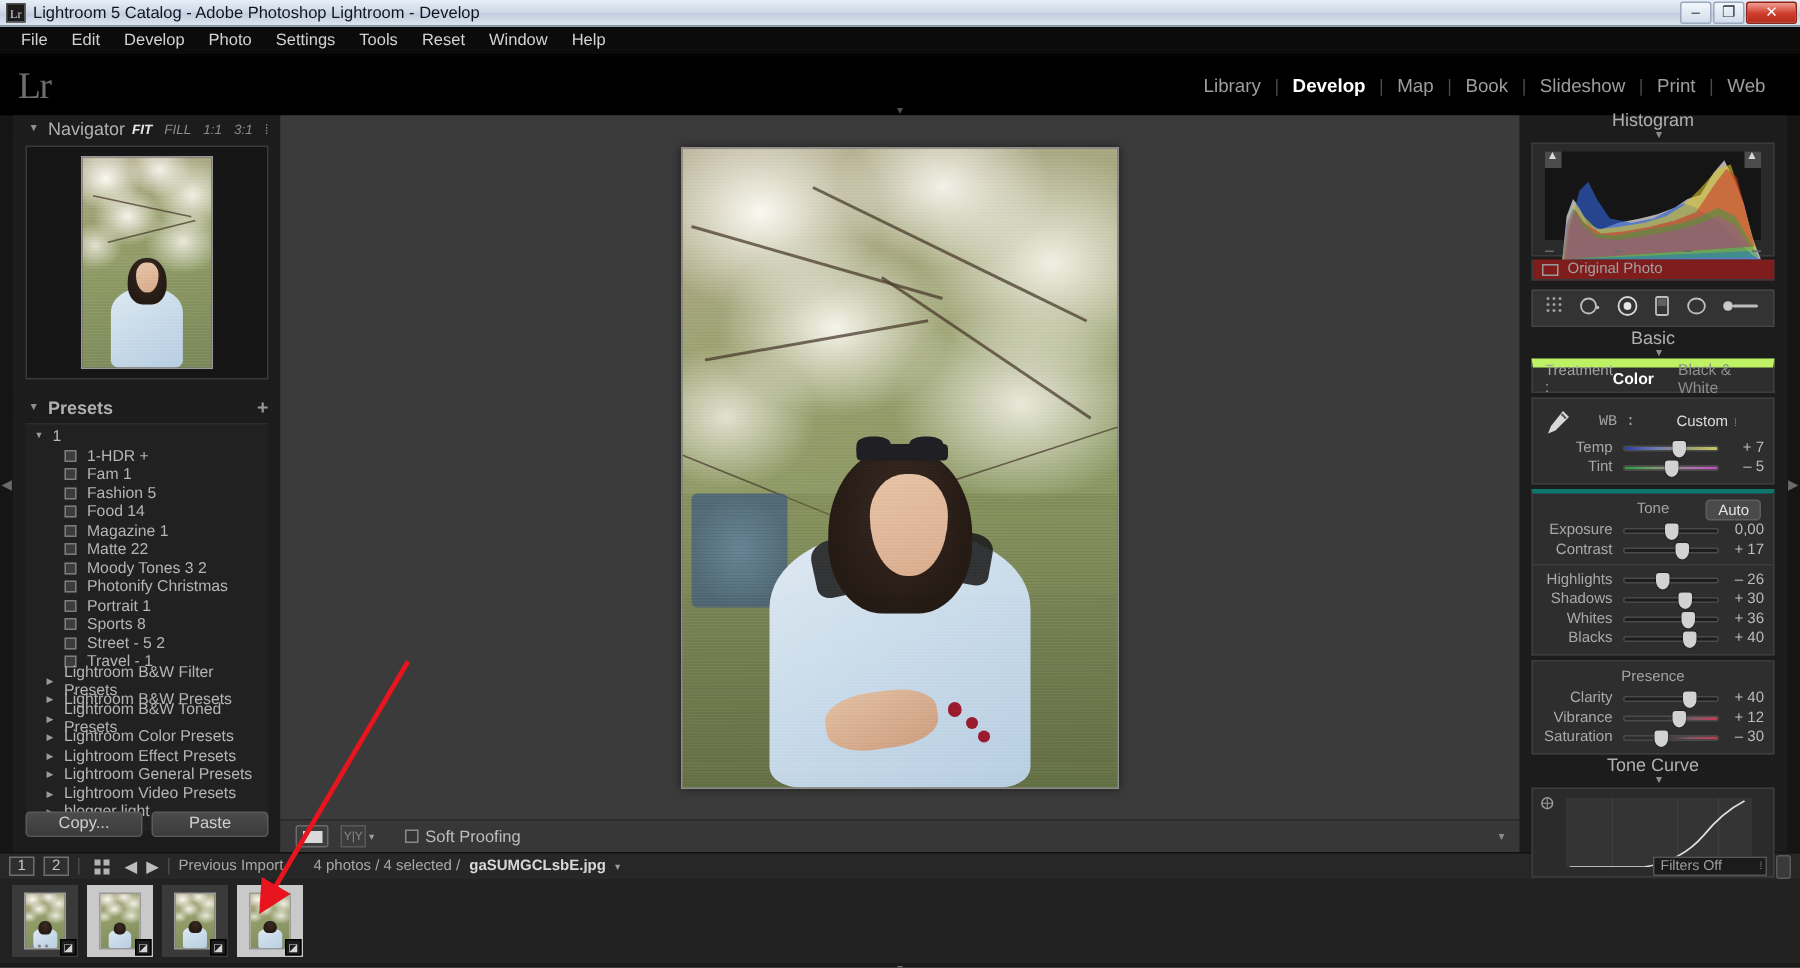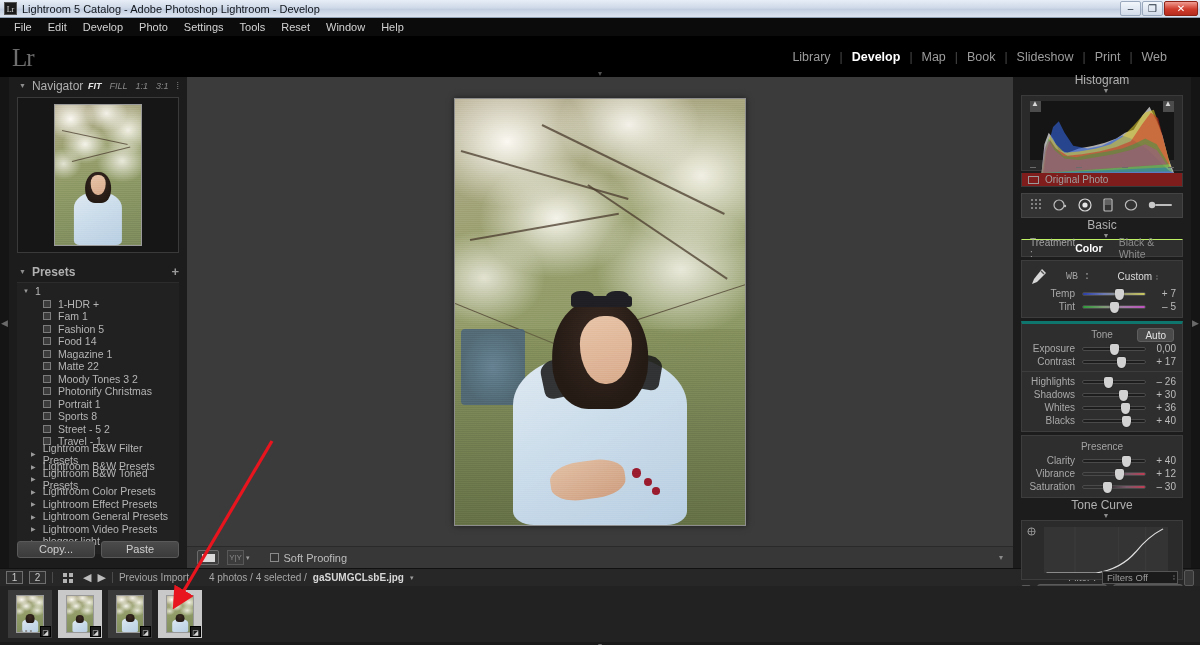--- a/index.html
+++ b/index.html
@@ -43,21 +43,21 @@
     height: 40px; background: #000; display: flex; align-items: center;
     position: relative; padding-left: 12px;
   }
   .lr-logo {
     font-family: "Liberation Serif", serif; font-size: 25px; color: #6e6e6e;
     letter-spacing: -1px; margin-right: 11px; line-height: 1;
   }
   .idtext .l1 { font-size: 7.5px; color: #8c8c8c; letter-spacing: .1px; }
   .idtext .l2 { font-size: 13px; color: #cfcfcf; margin-top: 1px; }
   .idtext .l2 .arw { font-size: 8px; color: #8c8c8c; margin-left: 6px; vertical-align: 2px; }
-  .modules { position: absolute; right: 24px; display: flex; align-items: center; gap: 0; }
+  .modules { position: absolute; right: 14px; display: flex; align-items: center; gap: 0; }
   .modules .mod { font-size: 12.5px; color: #9d9d9d; padding: 0 9px; }
   .modules .mod.active { color: #fff; font-weight: bold; }
   .modules .sep { color: #4a4a4a; font-size: 12px; }
   .topnotch {
     position: absolute; left: 50%; transform: translateX(-50%); bottom: -1px;
     width: 34px; height: 7px; color: #4f4f4f; font-size: 8px; text-align: center; line-height: 5px;
   }
 
   
   .body-row { display: flex; height: 491px; background: #2a2a2a; }
@@ -554,21 +554,21 @@
               <circle cx="4" cy="6" r="3.2" fill="#c9c9c9"></circle>
               <rect x="7" y="5" width="17" height="2" rx="1" fill="#bdbdbd"></rect>
             </svg></span>
       </div>
 
       <div class="rt-head" style="margin-top:4px">
         <span>Basic</span>
         <span class="tri">▼</span>
       </div>
 
-      <div class="sec" style="border-top:1px solid #bef264;padding:0">
+      <div class="sec" style="border-top:6px solid #bef264;padding:0">
         <div class="treat-row">
           <span class="lbl">Treatment :</span>
           <span class="opt">Color</span>
           <span class="opt2">Black &amp; White</span>
         </div>
       </div>
 
       <div class="sec" style="margin-top:3px;border-top:1px solid #3d3d3d;">
         <div class="wb-row">
           <span class="eyedrop" style="position:absolute;left:6px;top:2px;">

